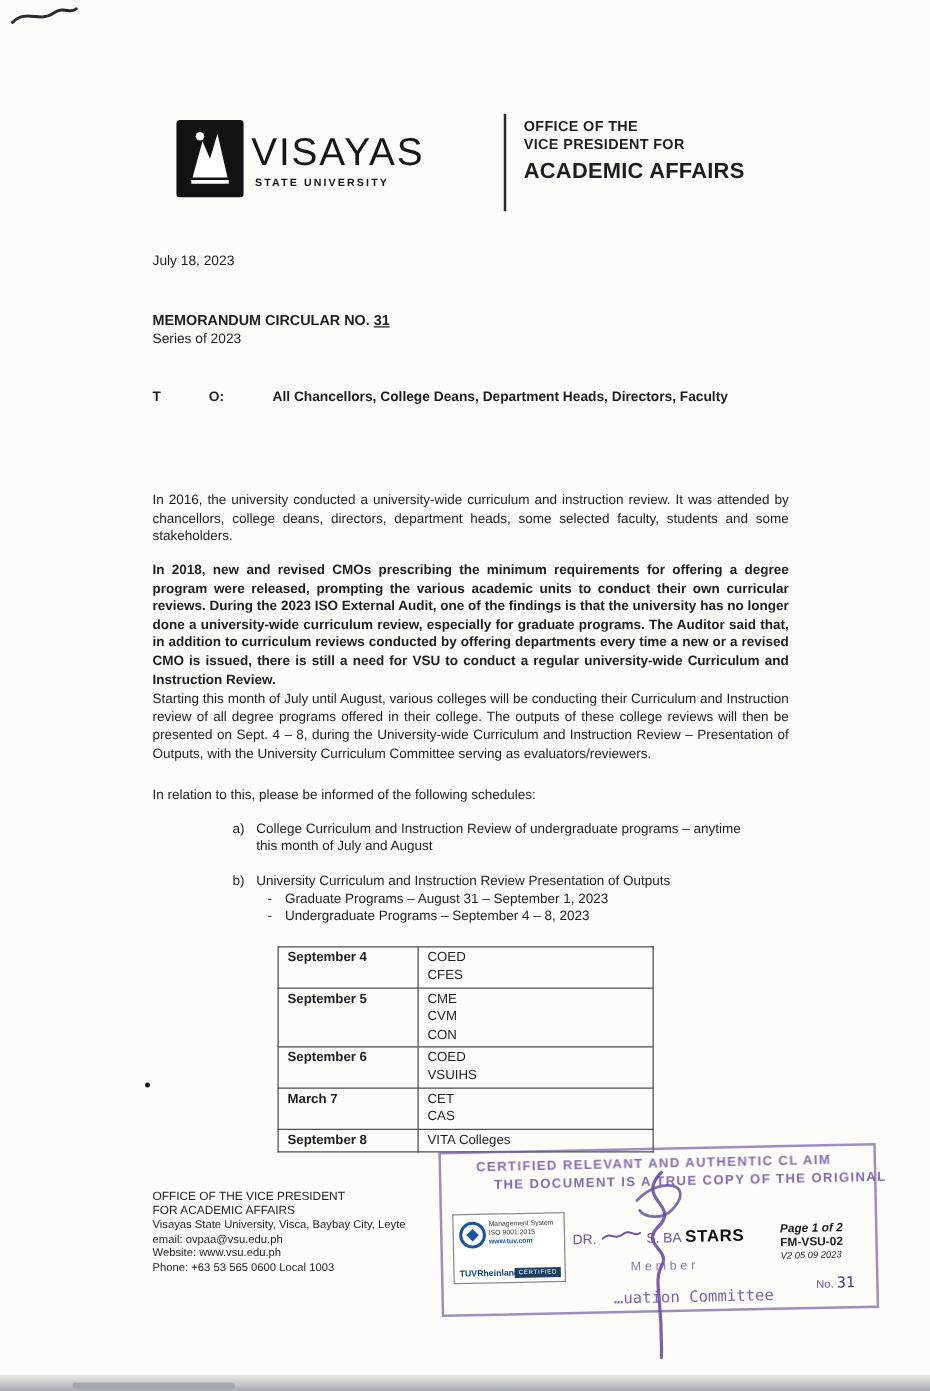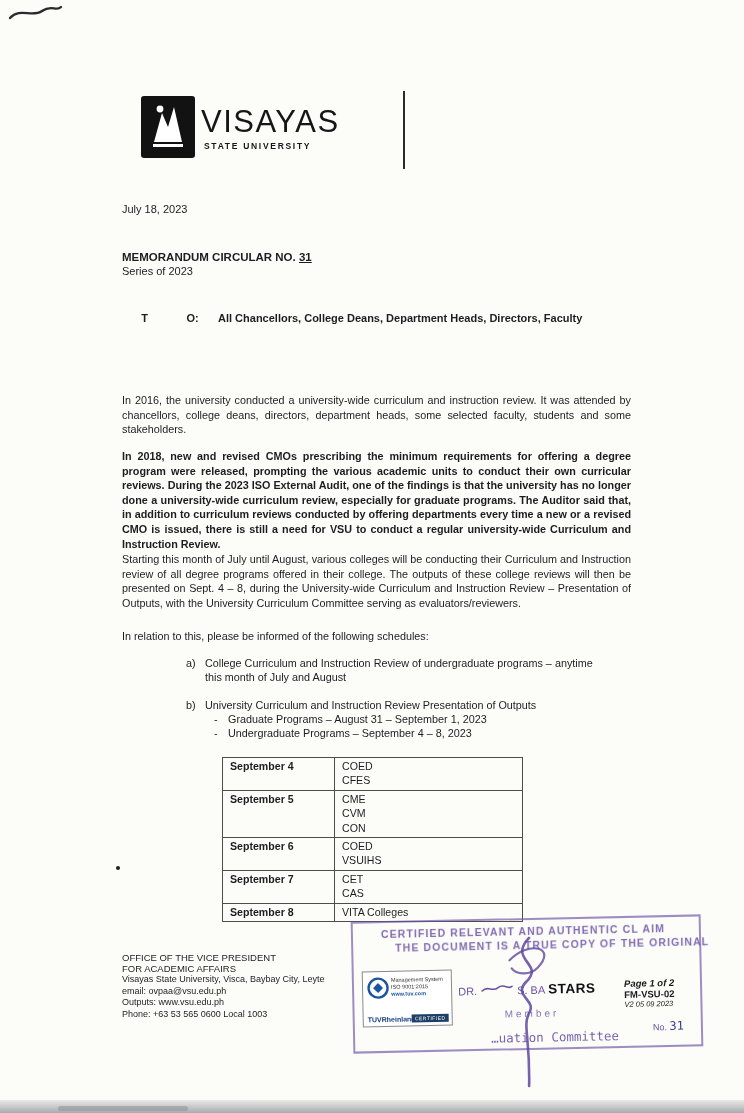--- a/index.html
+++ b/index.html
@@ -21,21 +21,21 @@
   .hdr-divider { position:absolute; left:403px; top:91px; width:2px; height:78px; background:#2b2b2b; }
   .office { position:absolute; left:419px; top:95px; }
   .office-l12 { font-size:11.5px; font-weight:700; line-height:14px; letter-spacing:.3px; }
   .office-l3  { font-size:17.5px; font-weight:700; margin-top:3px; letter-spacing:.2px; }
   
   .date { position:absolute; left:122px; top:203px; font-size:11px;text-align:center; }
   .memo-title { position:absolute; left:122px; top:251px; font-size:11.5px; font-weight:700; }
   .memo-num { text-decoration: underline; }
   .series { position:absolute; left:122px; top:265px; font-size:11px; }
   .addr-line { position:absolute; left:122px; font-size:11px; font-weight:700; }
-  .to-line { top:312px;text-align:center; } .re-line { top:359px; }
+  .to-line { top:312px; } .re-line { top:359px; }
   .addr-l1 { display:inline-block; width:45px; }
   .addr-l2 { display:inline-block; width:51px; }
   
   .para { position:absolute; left:122px; width:509px; font-size:10.8px; line-height:14.6px; text-align:justify; }
   .p1 { top:393px; } .p2 { top:449px;font-weight:bold; } .p3 { top:552px; }
   .intro { position:absolute; left:122px; top:630px; font-size:10.8px; }
   .list-item { position:absolute; display:flex; font-size:10.8px; line-height:14.4px; }
   .item-a { left:186px; top:656px; width:424px; }
   .item-b { left:186px; top:698px; width:440px; }
   .item-label { width:19px; flex:none; }
@@ -90,20 +90,25 @@
 
   <svg class="logo" viewBox="0 0 54 62">
     <rect x="0" y="0" width="54" height="62" rx="3" fill="#121212"></rect>
     <path d="M13 46 L21 17 L27 31 L33 11 L41 46 Z" fill="#ffffff"></path>
     <circle cx="19" cy="13" r="3.4" fill="#ffffff"></circle>
     <rect x="12" y="48" width="30" height="3" fill="#ffffff"></rect>
   </svg>
   <div class="uni-name">VISAYAS</div>
   <div class="uni-sub">STATE UNIVERSITY</div>
   <div class="hdr-divider"></div>
+  <div class="office">
+    <div class="office-l12">OFFICE OF THE</div>
+    <div class="office-l12">VICE PRESIDENT FOR</div>
+    <div class="office-l3">ACADEMIC AFFAIRS</div>
+  </div>
 
   <div class="date">July 18, 2023</div>
   <div class="memo-title">
     <span>MEMORANDUM CIRCULAR NO. </span><span class="memo-num">31</span>
   </div>
   <div class="series">Series of 2023</div>
 
   <div class="addr-line to-line">
     <span class="addr-l1">T</span><span class="addr-l2">O:</span><span>All Chancellors, College Deans, Department Heads, Directors, Faculty</span>
   </div>
@@ -143,39 +148,39 @@
           <td class="c-col">CME
 CVM
 CON</td>
         </tr>
         <tr>
           <td class="c-date">September 6</td>
           <td class="c-col">COED
 VSUIHS</td>
         </tr>
         <tr>
-          <td class="c-date">September 7</td>
+          <td class="c-date">March 7</td>
           <td class="c-col">CET
 CAS</td>
         </tr>
         <tr>
           <td class="c-date">September 8</td>
           <td class="c-col">VITA Colleges</td>
         </tr>
       </tbody>
     </table>
   </div>
   <div class="stray-dot"></div>
 
   <div class="footer">
     <div class="footer-bold">OFFICE OF THE VICE PRESIDENT</div>
     <div class="footer-bold">FOR ACADEMIC AFFAIRS</div>
     <div>Visayas State University, Visca, Baybay City, Leyte</div>
     <div>email: ovpaa@vsu.edu.ph</div>
-    <div>Outputs: www.vsu.edu.ph</div>
+    <div>Website: www.vsu.edu.ph</div>
     <div>Phone: +63 53 565 0600 Local 1003</div>
   </div>
 
   <div class="stamp">
     <div class="cert cert1">CERTIFIED RELEVANT AND AUTHENTIC CL AIM</div>
     <div class="cert cert2">THE DOCUMENT IS A TRUE COPY OF THE ORIGINAL</div>
 
     <div class="tuv">
       <svg width="24" height="24" style="position:absolute;left:3px;top:4px;">
         <circle cx="12" cy="12" r="9.5" fill="none" stroke="#1a56a0" stroke-width="2.4"></circle>

